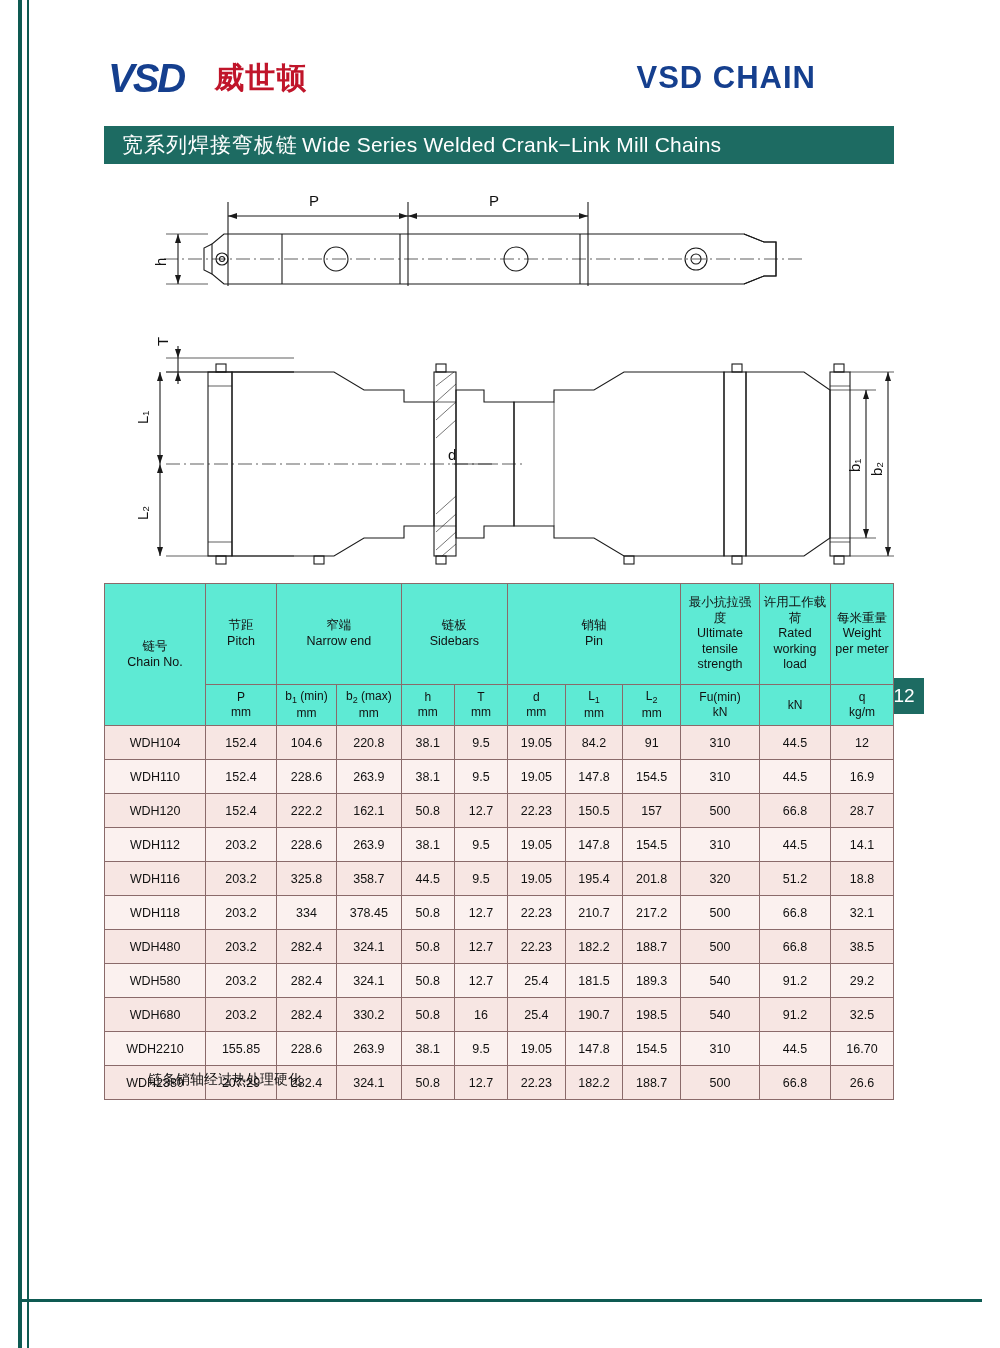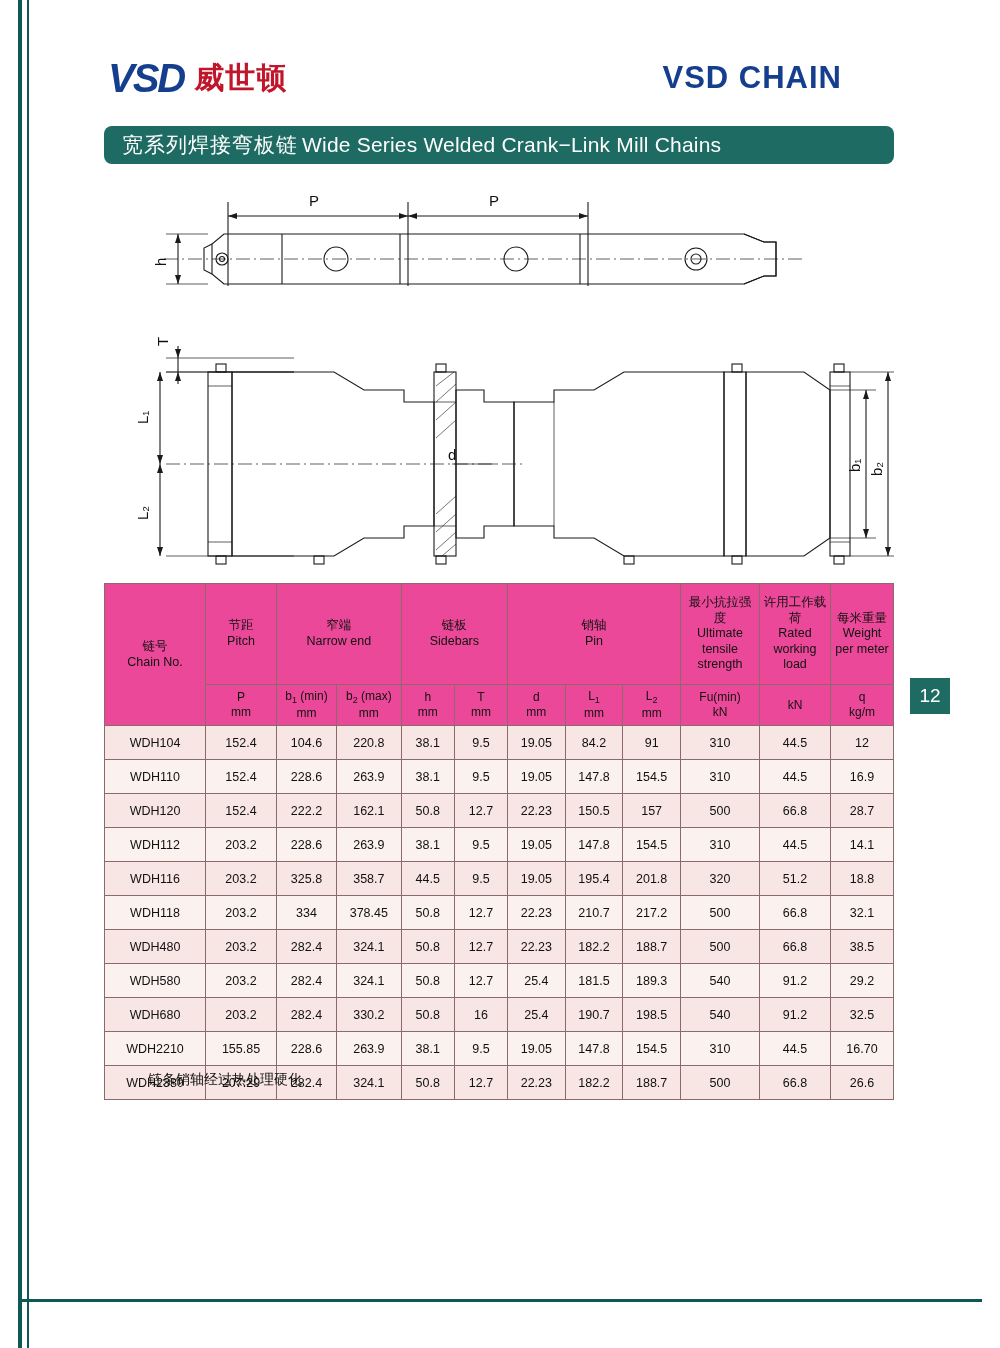--- a/index.html
+++ b/index.html
@@ -12,21 +12,20 @@
     background: #ffffff;
     font-family: "Liberation Sans", sans-serif;
     position: relative;
     overflow: hidden;
   }
   .page {
     position: absolute;
     left: 0; top: 0;
     width: 924px;
     height: 1348px;
-    padding-left: 26px;
   }
   
   .border-left-outer {
     position: absolute;
     left: 18px; top: 0;
     width: 4px; height: 1348px;
     background: #0e5a52;
   }
   .border-left-inner {
     position: absolute;
@@ -55,40 +54,40 @@
     font-style: italic;
     color: #153f8e;
     letter-spacing: -2px;
   }
   .logo-cn {
     font-family: "DejaVu Sans", sans-serif;
     font-size: 30px;
     font-weight: bold;
     color: #c0152a;
     letter-spacing: 1px;
+    margin-left: 20px;
   }
   .brand-right {
     position: absolute;
     right: 108px; top: 60px;
     font-size: 31px;
     font-weight: bold;
     color: #153f8e;
     letter-spacing: 1px;
     text-align: center;
   }
   .title-bar {
     position: absolute;
     left: 104px; top: 126px;
     width: 790px; height: 38px;
     background: #1d6b62;
     display: flex;
     align-items: center;
     padding-left: 18px;
     box-sizing: border-box;
-    border-radius: 8px;
   }
   .title-cn {
     font-family: "DejaVu Sans", sans-serif;
     font-size: 21px;
     color: #ffffff;
     letter-spacing: 1px;
   }
   .title-en {
     font-size: 21px;
     color: #ffffff;
@@ -122,21 +121,21 @@
     font-size: 12.5px;
     color: #111;
   }
   table.spec th, table.spec td {
     border: 1px solid #8a6a6a;
     text-align: center;
     vertical-align: middle;
     padding: 2px 2px;
   }
   table.spec thead th {
-    background: #ec4899;
+    background: #5eead4;
     font-weight: normal;
     line-height: 1.25;
   }
   table.spec tbody td {
     background: #f7e6e3;
     height: 29px;
   }
   table.spec tbody tr:nth-child(even) td {
     background: #fbf1ef;
   }

